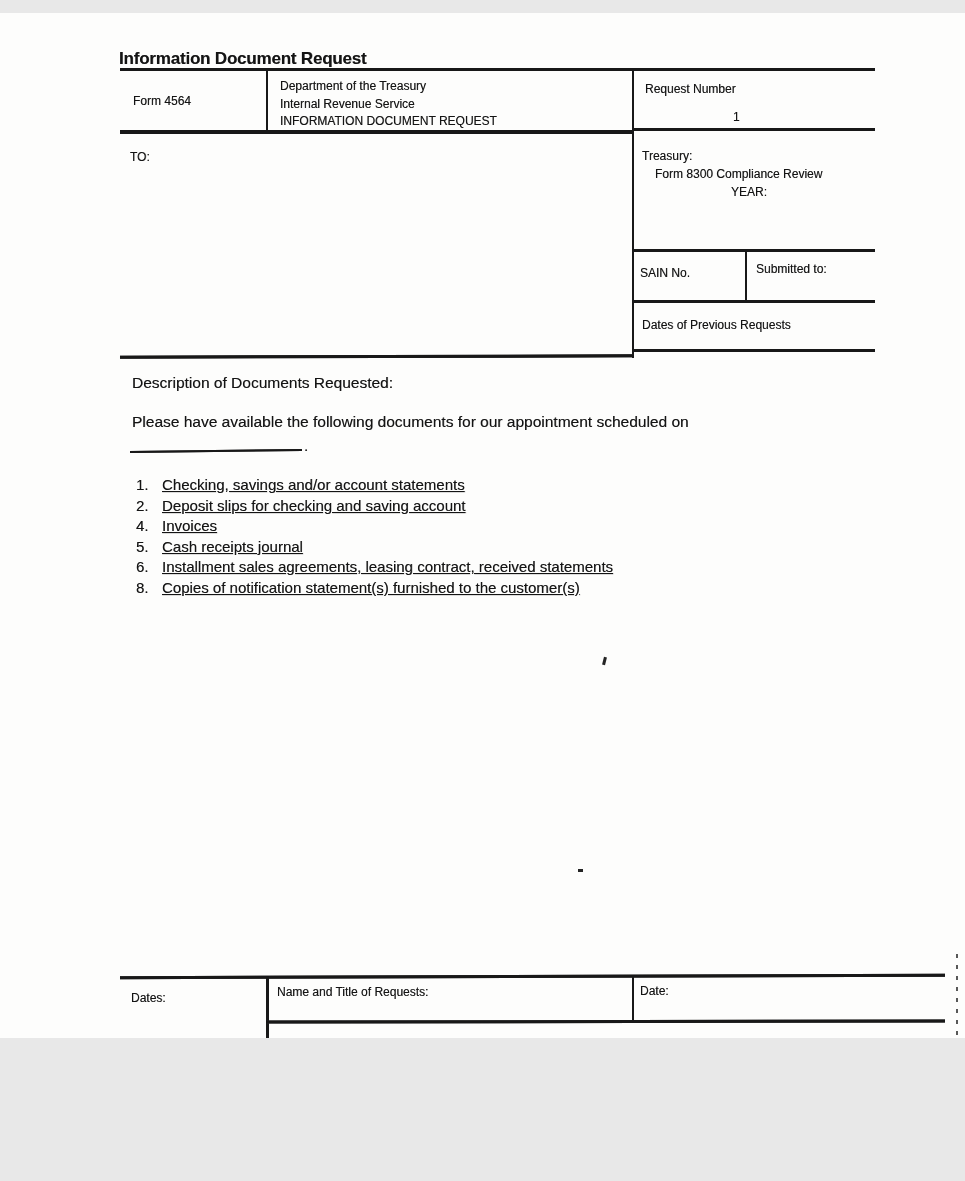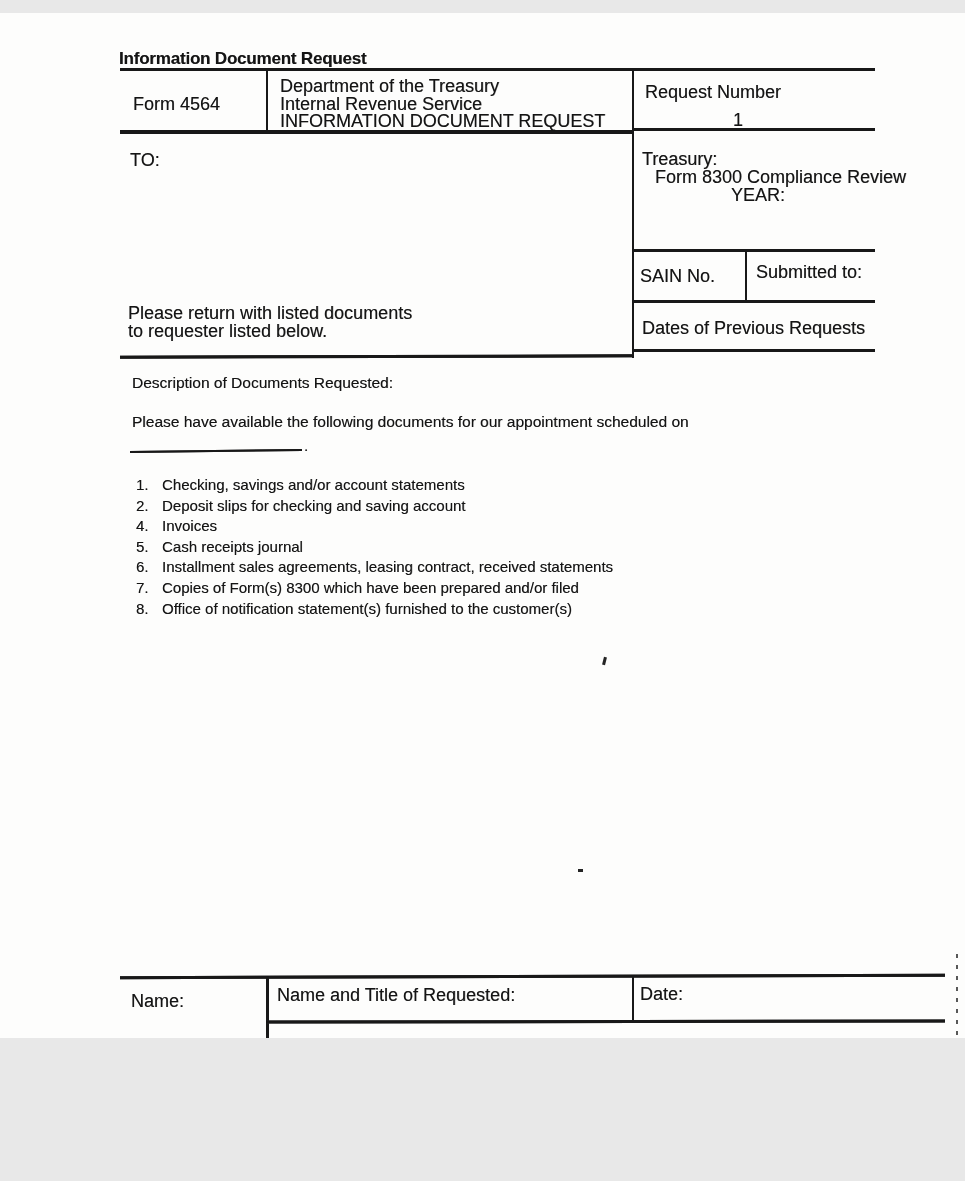--- a/index.html
+++ b/index.html
@@ -8,21 +8,21 @@
     width:965px;height:1025px;
     margin:13px auto;
     background:#fdfdfc;
     overflow:hidden;
     font-family:"Liberation Sans","DejaVu Sans",sans-serif;
     color:#141414;
   }
   .txt{
     position:absolute;
     white-space:nowrap;
-    font-size:18px;
+    font-size:12px;
     color:#141414;
     text-shadow:0.3px 0.3px 0 rgba(25,25,25,0.5);
   }
   .ln{position:absolute;background:#181818;box-shadow:0 0 0.5px #333;}
   .title{left:119px;top:36px;font-size:17px;font-weight:bold;letter-spacing:-0.2px;}
   
   .ln-top{left:120px;top:55px;width:755px;height:3px;}
   .ln-v1{left:266px;top:56px;width:2px;height:62px;}
   .ln-row1-bot-left{left:120px;top:117px;width:514px;height:4px;}
   .ln-row1-bot-right{left:633px;top:115px;width:242px;height:2.5px;}
@@ -43,21 +43,21 @@
   .subject-value{left:655px;top:154px;}
   .subject-year{left:731px;top:172px;}
   .sain-label{left:640px;top:253px;}
   .submitted-label{left:756px;top:249px;}
   .dates-label{left:642px;top:305px;}
   
   .desc-heading{left:132px;top:361px;font-size:15.5px;}
   .desc-intro{left:132px;top:400px;font-size:15.5px;}
   .blank-line{left:130px;top:437px;width:172px;height:2.2px;transform:rotate(-0.6deg);}
   .blank-period{left:304px;top:424px;font-size:15px;}
-  .doc-list{position:absolute;left:136px;top:462px;font-size:15px;line-height:20.6px;}
+  .doc-list{position:absolute;left:136px;top:462px;font-size:15px;line-height:20.6px;text-decoration:underline;}
   .doc-item{white-space:nowrap;text-shadow:0.3px 0.3px 0 rgba(25,25,25,0.5);}
   .doc-item .num{display:inline-block;width:26px;}
   
   .artifact{position:absolute;background:#242424;}
   .artifact-tick{left:603px;top:644px;width:2.5px;height:8px;transform:rotate(14deg);}
   .artifact-speck{left:578px;top:856px;width:5px;height:3px;}
   .artifact-dot{left:175px;top:1058px;width:2.5px;height:2.5px;}
   .artifact-margin-dashes{
     left:956px;top:941px;width:2px;height:152px;
     background:repeating-linear-gradient(to bottom,#3a3a3a 0 4px,transparent 4px 11px);
@@ -98,58 +98,55 @@
 
   <div class="txt agency"><span>Department of the Treasury</span>
 <span>Internal Revenue Service</span>
 <span>INFORMATION DOCUMENT REQUEST</span></div>
 
   <div class="txt req-num-label">Request Number</div>
   <div class="txt req-num-value">1</div>
 
   <div class="txt to-label">TO:</div>
 
-  <div class="txt return-note"><span>Please return with listed documents</span>
-<span>to requester listed below.</span></div>
 
   <div class="txt subject-label">Treasury:</div>
   <div class="txt subject-value">Form 8300 Compliance Review</div>
   <div class="txt subject-year">YEAR:</div>
 
   <div class="txt sain-label">SAIN No.</div>
   <div class="txt submitted-label">Submitted to:</div>
   <div class="txt dates-label">Dates of Previous Requests</div>
 
   <div class="txt desc-heading">Description of Documents Requested:</div>
   <div class="txt desc-intro">Please have available the following documents for our appointment scheduled on</div>
   <div class="ln blank-line"></div>
   <div class="txt blank-period">.</div>
 
   <div class="doc-list">
       <div class="doc-item"><span class="num">1.</span><span>Checking, savings and/or account statements</span></div>
       <div class="doc-item"><span class="num">2.</span><span>Deposit slips for checking and saving account</span></div>
       <div class="doc-item"><span class="num">4.</span><span>Invoices</span></div>
       <div class="doc-item"><span class="num">5.</span><span>Cash receipts journal</span></div>
       <div class="doc-item"><span class="num">6.</span><span>Installment sales agreements, leasing contract, received statements</span></div>
-      <div class="doc-item"><span class="num">7.</span><span>Copies of Form(s) 8300 which have been prepared and/or filed</span></div>
-      <div class="doc-item"><span class="num">8.</span><span>Office of notification statement(s) furnished to the customer(s)</span></div>
+      <div class="doc-item"><span class="num">8.</span><span>Copies of notification statement(s) furnished to the customer(s)</span></div>
     </div>
 
   <div class="artifact artifact-tick"></div>
   <div class="artifact artifact-speck"></div>
   <div class="artifact artifact-dot"></div>
   <div class="artifact artifact-margin-dashes"></div>
 
   <div class="ln ln-b-top"></div>
   <div class="ln ln-b-v1"></div>
   <div class="ln ln-b-v2"></div>
   <div class="ln ln-b-mid"></div>
   <div class="ln ln-b-bot"></div>
 
-  <div class="txt from-label">Name:</div>
-  <div class="txt requester-label">Name and Title of Requested:</div>
+  <div class="txt from-label">Dates:</div>
+  <div class="txt requester-label">Name and Title of Requests:</div>
   <div class="txt date-label">Date:</div>
   <div class="txt office-label">Office Location:</div>
 
   <div class="txt page-indicator">(Page 1 of 1)</div>
   <div class="txt form-number-footer">Form 4564</div>
 
 </div>
 
 </body></html>

